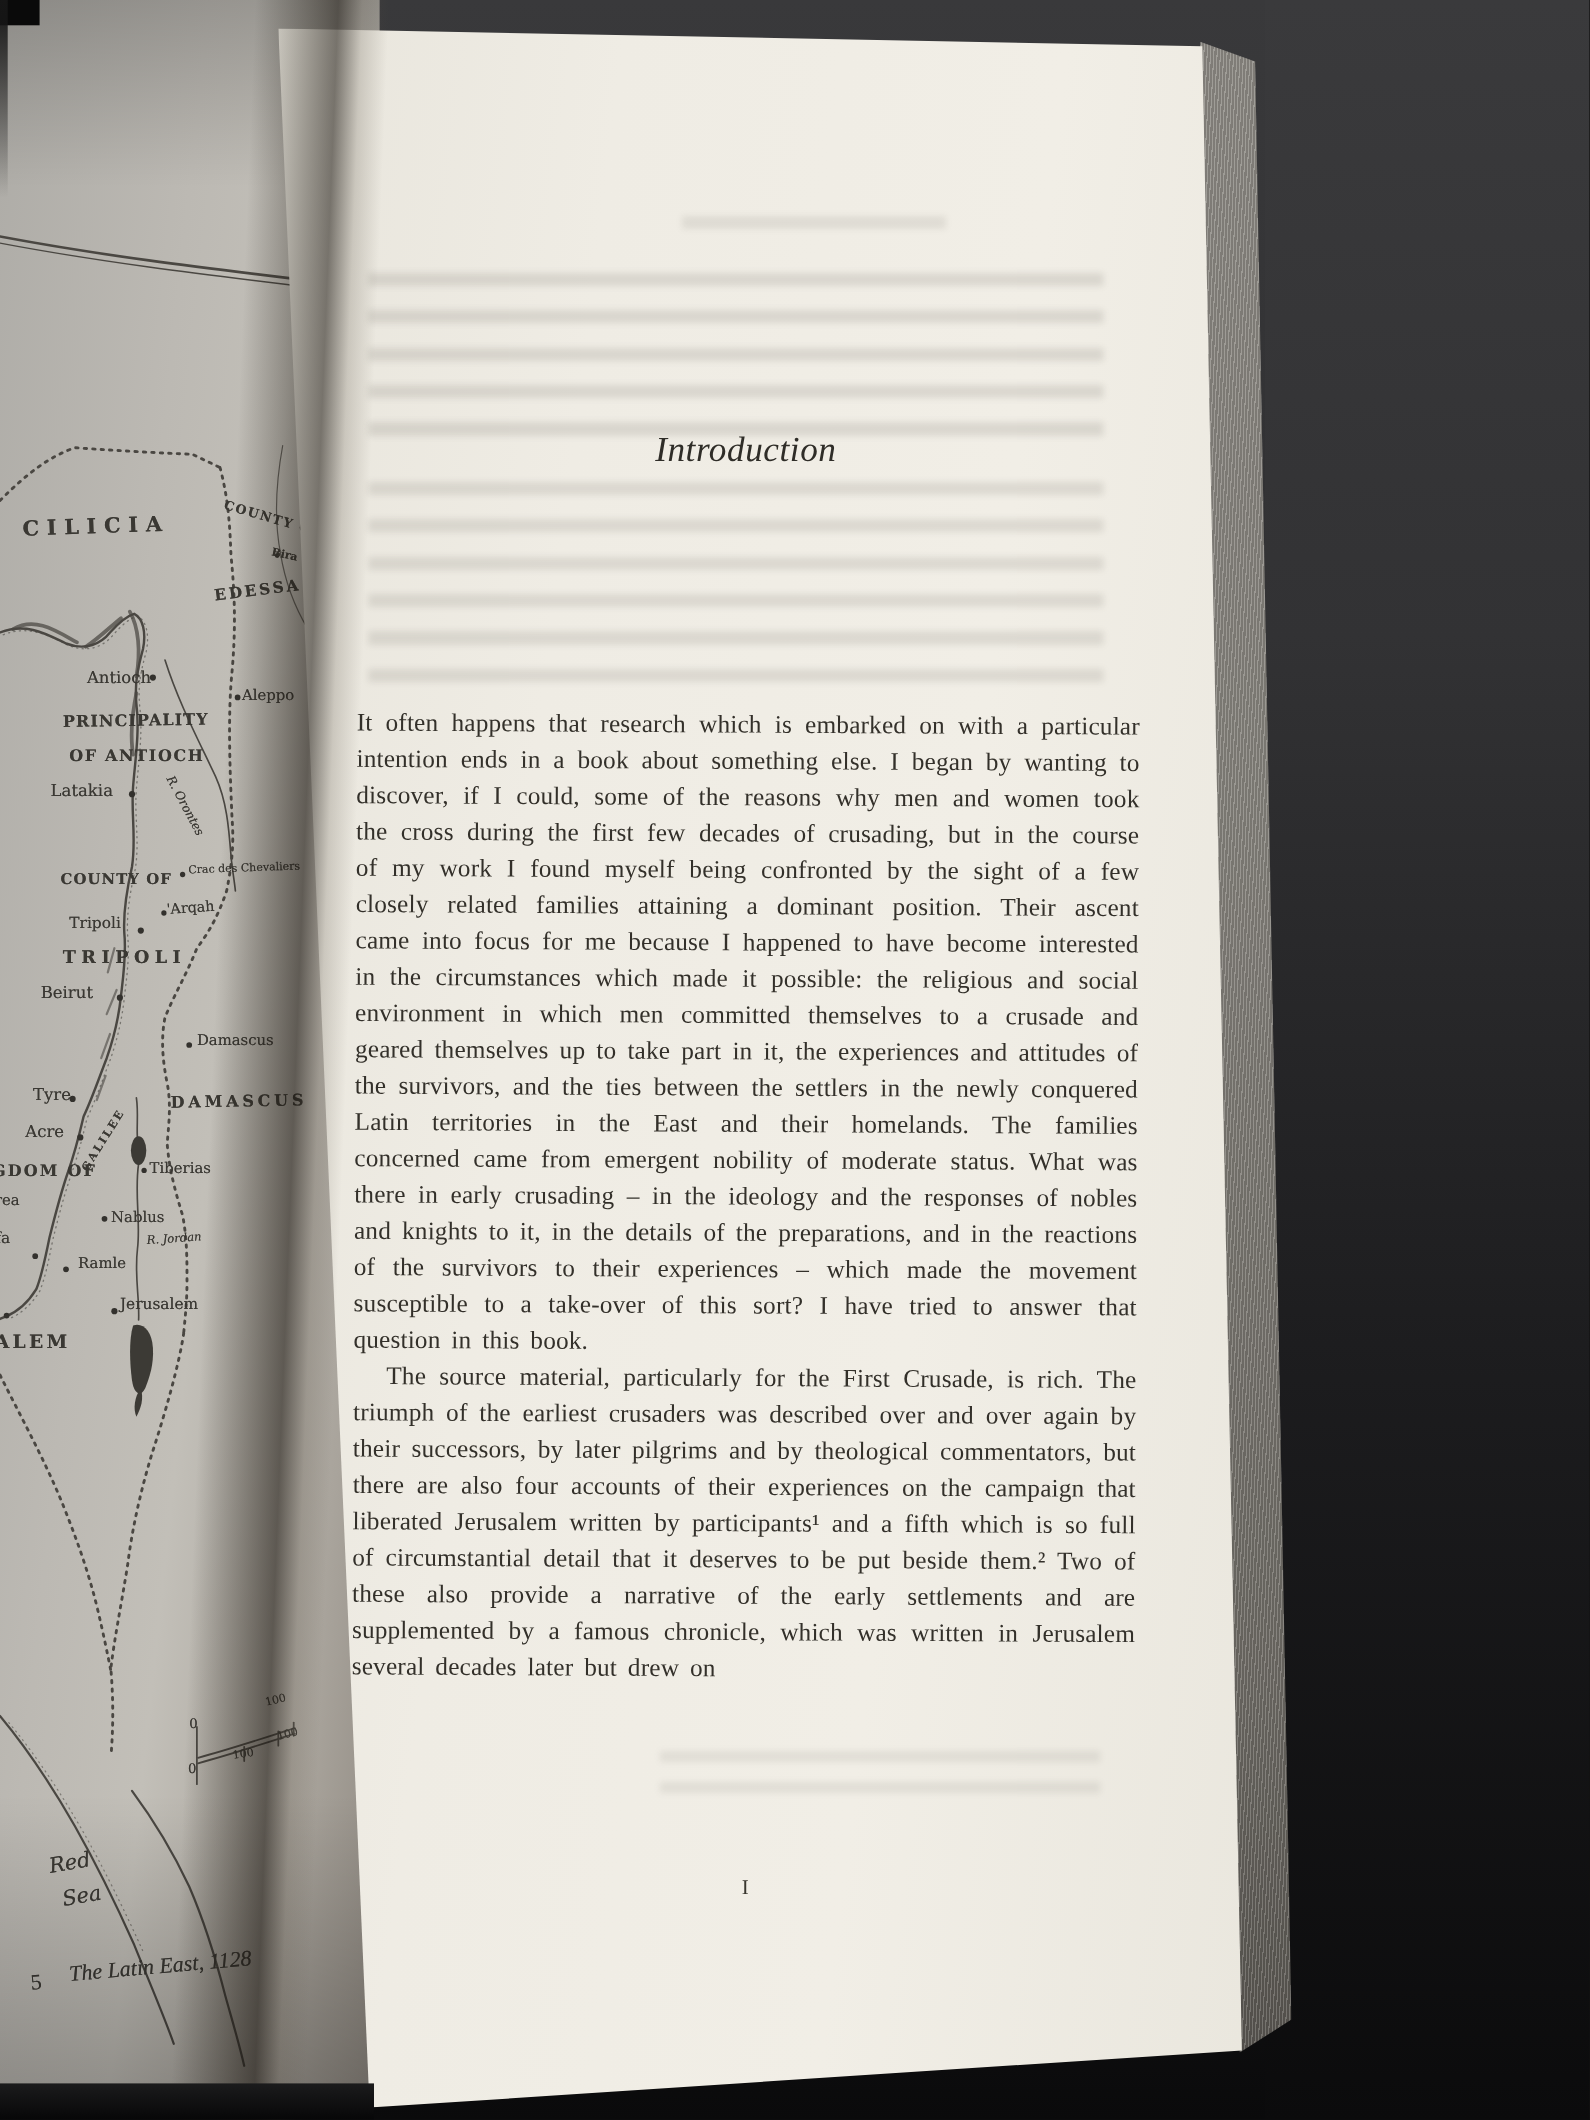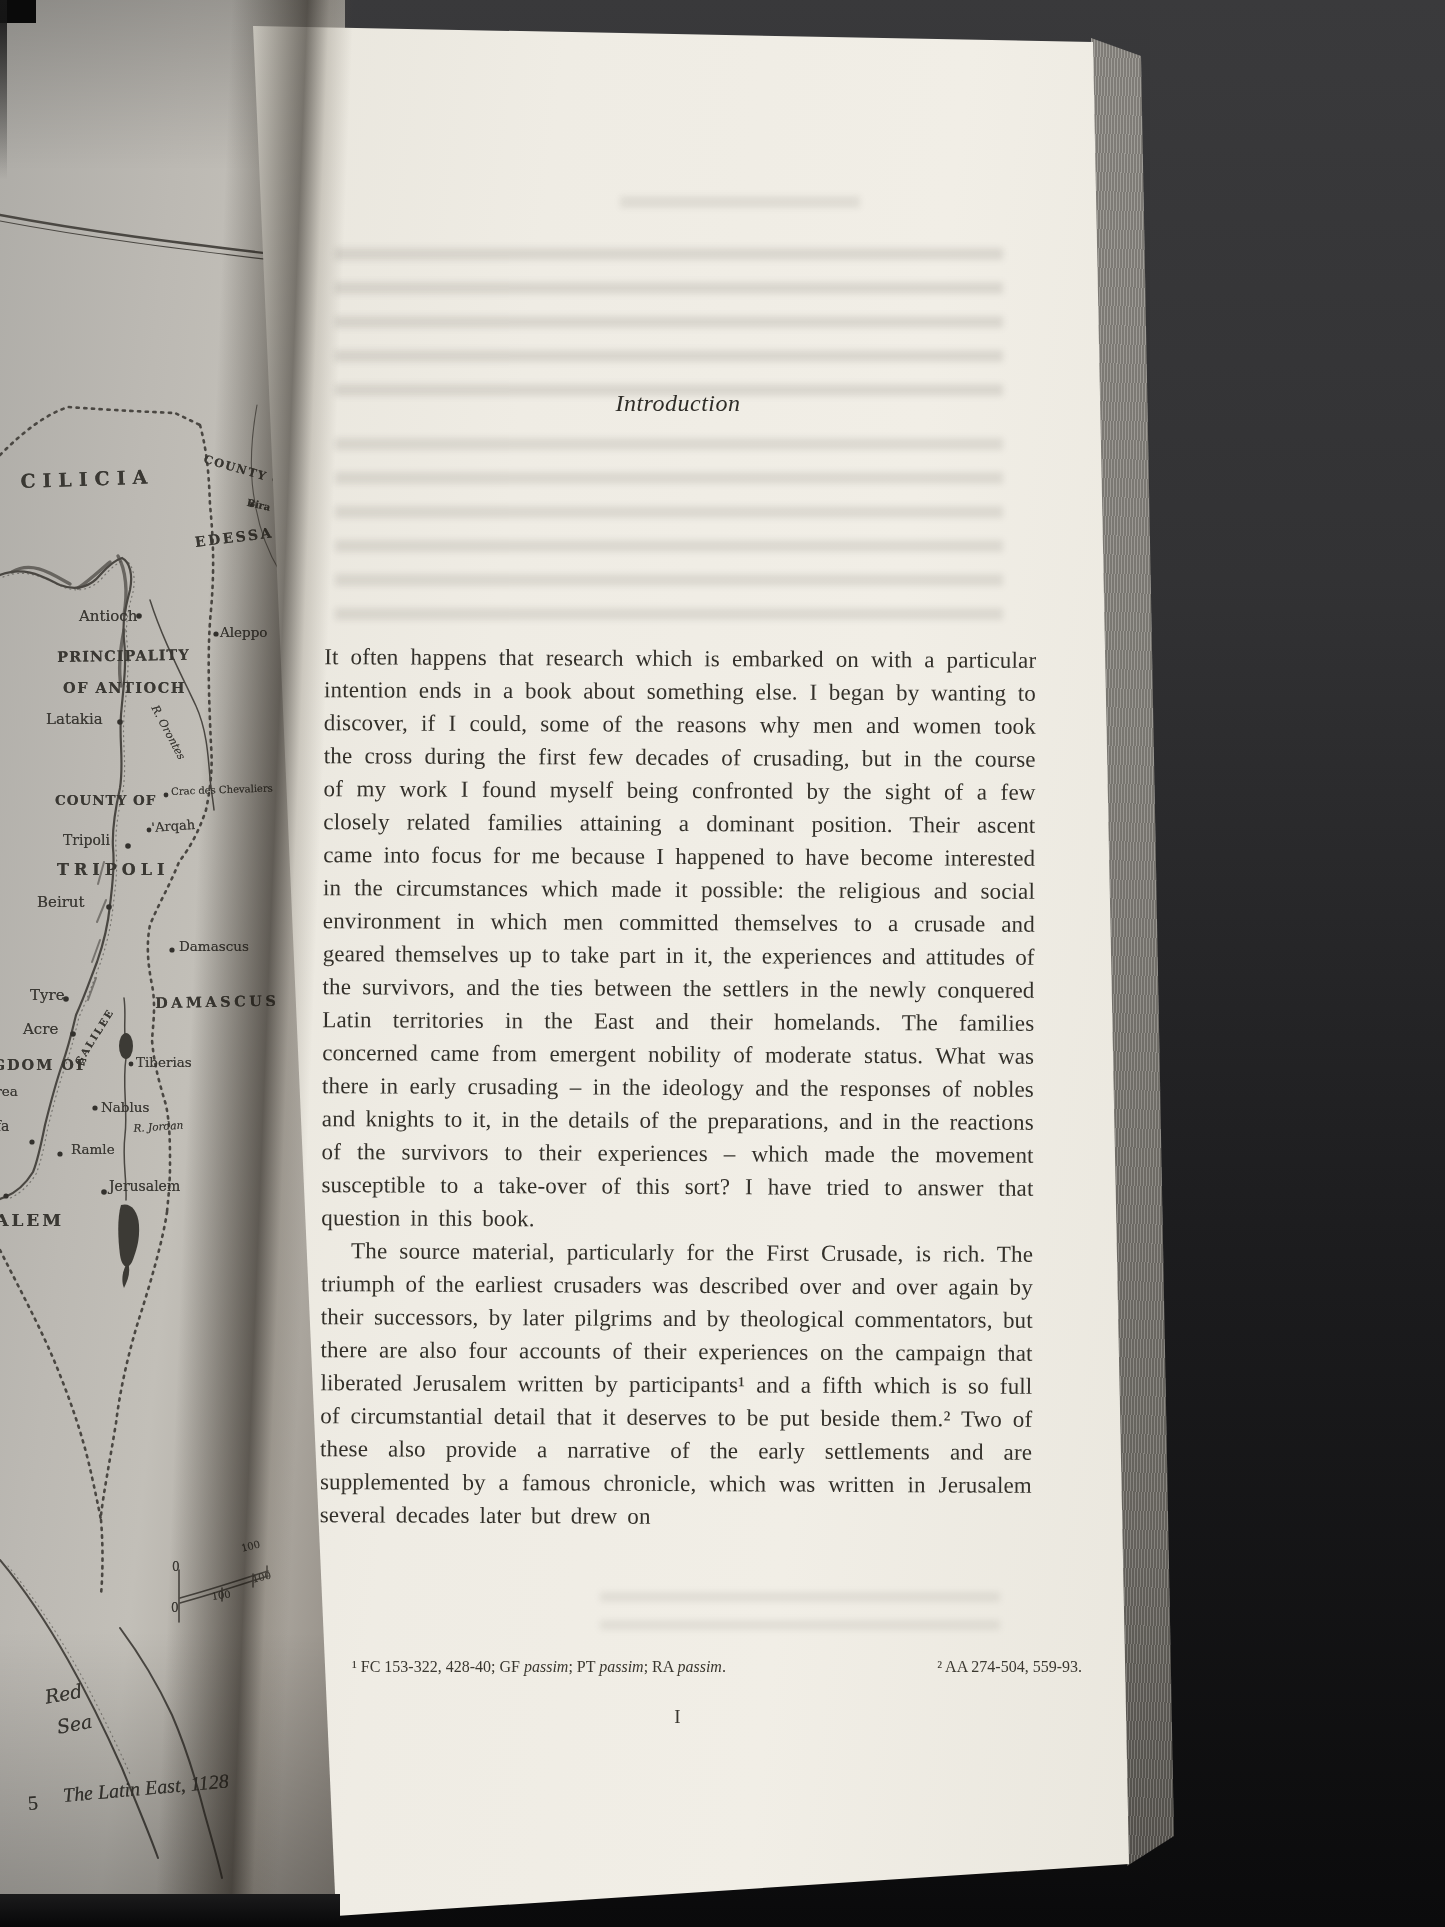--- a/index.html
+++ b/index.html
@@ -15,21 +15,21 @@
       transform-origin:0 0;text-shadow:0 0 .5px rgba(40,38,34,.65);}
   .ml.b{font-weight:700;}
   .ml.i{font-style:italic;}
   
   #right-page{position:absolute;inset:0;
     clip-path:polygon(253px 26px,1093px 42px,1129px 1864px,336px 1916px);
     background:linear-gradient(97deg,#b5b1a8 0%,#d8d4cb 4%,#e7e4db 12%,#efece4 34%,#f1eee6 58%,#e9e6dd 84%,#d9d5ca 97%,#cbc6ba 100%);}
   .bleed{position:absolute;filter:blur(3px);pointer-events:none;}
   .rp-text{color:#34312b;}
   #heading{position:absolute;left:322px;top:390px;width:712px;text-align:center;
-    font-style:italic;font-size:24px;letter-spacing:.5px;color:#2f2d28;}
+    font-style:italic;font-size:32px;letter-spacing:.5px;color:#2f2d28;}
   #body-text{position:absolute;left:322px;top:642px;width:712px;font-size:23px;line-height:33px;
     text-align:justify;word-spacing:4px;letter-spacing:.15px;color:#33302a;transform:rotate(.3deg);}
   #body-text .p2{text-indent:30px;}
   #footnotes{position:absolute;left:352px;top:1658px;width:730px;display:flex;justify-content:space-between;
     font-size:16px;color:#3a372f;}
   #footnotes .it{font-style:italic;}
   #pageno{position:absolute;left:322px;top:1706px;width:712px;text-align:center;font-size:19px;
     letter-spacing:1px;color:#3a372f;}
   
   #gutter{position:absolute;left:232px;top:0;width:122px;height:1927px;transform:skewX(-2.3deg);
@@ -193,26 +193,20 @@
     <div class="bleed" style="left:335px;top:428px;width:668px;height:212px;opacity:.36;background:repeating-linear-gradient(180deg,transparent 0 10px,rgba(118,114,106,.45) 10px 22px,transparent 22px 34px)"></div>
     <div class="bleed" style="left:600px;top:1584px;width:400px;height:56px;opacity:.28;background:repeating-linear-gradient(180deg,transparent 0 8px,rgba(118,114,106,.45) 8px 18px,transparent 18px 28px)"></div>
 
     <div id="heading" class="rp-text">Introduction</div>
 
     <div id="body-text">
       <div class="p1">It often happens that research which is embarked on with a particular intention ends in a book about something else. I began by wanting to discover, if I could, some of the reasons why men and women took the cross during the first few decades of crusading, but in the course of my work I found myself being confronted by the sight of a few closely related families attaining a dominant position. Their ascent came into focus for me because I happened to have become interested in the circumstances which made it possible: the religious and social environment in which men committed themselves to a crusade and geared themselves up to take part in it, the experiences and attitudes of the survivors, and the ties between the settlers in the newly conquered Latin territories in the East and their homelands. The families concerned came from emergent nobility of moderate status. What was there in early crusading – in the ideology and the responses of nobles and knights to it, in the details of the preparations, and in the reactions of the survivors to their experiences – which made the movement susceptible to a take-over of this sort? I have tried to answer that question in this book.</div>
       <div class="p2">The source material, particularly for the First Crusade, is rich. The triumph of the earliest crusaders was described over and over again by their successors, by later pilgrims and by theological commentators, but there are also four accounts of their experiences on the campaign that liberated Jerusalem written by participants¹ and a fifth which is so full of circumstantial detail that it deserves to be put beside them.² Two of these also provide a narrative of the early settlements and are supplemented by a famous chronicle, which was written in Jerusalem several decades later but drew on</div>
     </div>
 
-    <div id="footnotes">
-      <span>
-        <span>¹ FC 153-322, 428-40; GF </span><span class="it">passim</span><span>; PT </span><span class="it">passim</span><span>; RA </span><span class="it">passim</span><span>.</span>
-      </span>
-      <span>² AA 274-504, 559-93.</span>
-    </div>
 
     <div id="pageno">I</div>
   </div>
 
   <div id="gutter"></div>
 
   <div id="corner-tl"></div>
   <div id="sliver-l"></div>
   <div id="bottom-l"></div>
 </div>

